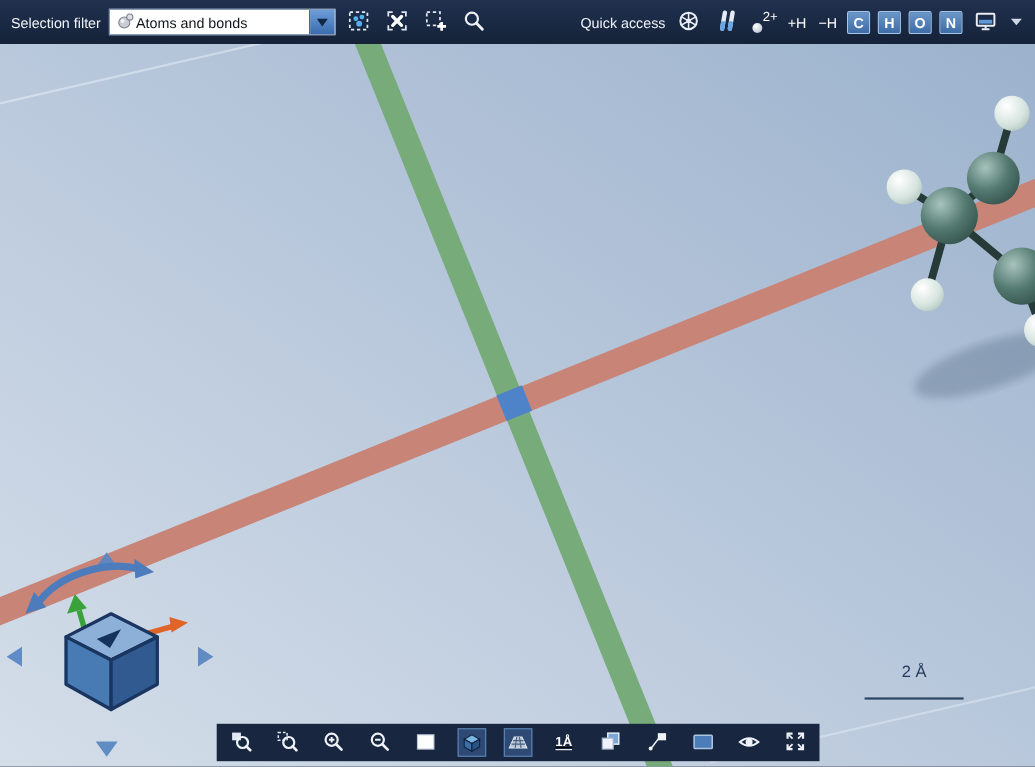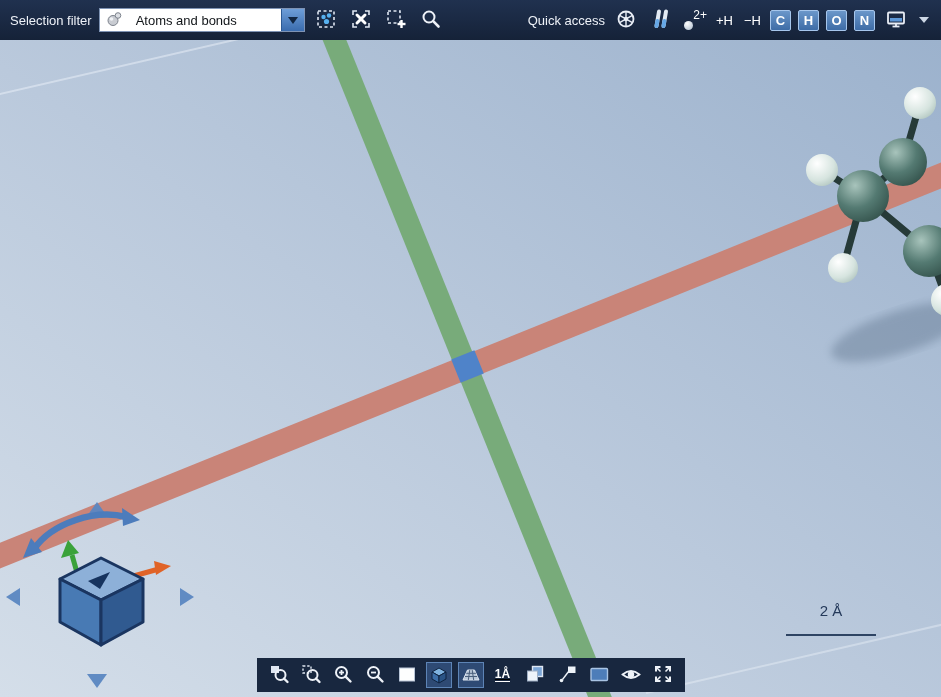--- a/index.html
+++ b/index.html
@@ -6,21 +6,21 @@
   body{width:941px;height:697px;overflow:hidden;font-family:"Liberation Sans",sans-serif;}
   .app{position:relative;width:941px;height:697px;background:#18273f;overflow:hidden;}
 
   
   .top-toolbar{position:absolute;top:0;left:0;right:0;height:40px;
     background:linear-gradient(#20314f,#152238);display:flex;align-items:center;
     justify-content:space-between;padding:0 10px;box-sizing:border-box;color:#e9eef6;font-size:13px;}
   .tb-group{display:flex;align-items:center;gap:7px;}
   .tb-label{white-space:nowrap;color:#eef2f8;}
   .combo{display:flex;align-items:stretch;height:24px;background:#ffffff;border:1px solid #7e93b4;width:206px;box-sizing:border-box;}
-  .combo-body{flex:1;display:flex;align-items:center;gap:14px;padding:0 6px;color:#101418;overflow:hidden;border-radius:10px;}
+  .combo-body{flex:1;display:flex;align-items:center;gap:2px;padding:0 6px;color:#101418;overflow:hidden;border-radius:10px;}
   .combo-arrow{width:22px;background:linear-gradient(#6e9ed8,#3a6cae);display:flex;align-items:center;justify-content:center;border-left:1px solid #2d5a94;}
   .tri-down{width:0;height:0;border-left:5px solid transparent;border-right:5px solid transparent;border-top:7px solid #112642;}
   .icon-btn{width:28px;height:28px;display:flex;align-items:center;justify-content:center;background:transparent;border:none;padding:0;cursor:pointer;}
   .elem-btn{width:21px;height:21px;display:flex;align-items:center;justify-content:center;
     background:linear-gradient(#6b97ca,#3e6ca6);border:1px solid #a6c6ec;border-radius:2px;
     color:#fff;font-weight:bold;font-size:13px;padding:0;cursor:pointer;}
   .text-btn{background:none;border:none;color:#fff;font-size:13px;padding:0 2px;cursor:pointer;white-space:nowrap;}
   .qa-label{}
   .ion-wrap{position:relative;width:25px;height:24px;background:none;border:none;padding:0;cursor:pointer;}
   .ion-sphere{position:absolute;left:2px;bottom:2px;width:9px;height:9px;border-radius:50%;
@@ -39,21 +39,21 @@
   .band-x{position:absolute;left:-88px;top:315px;width:1110px;height:24px;background:#c98478;transform:rotate(-22deg);}
   .origin-marker{position:absolute;left:455px;top:314px;width:25px;height:25px;background:#4f83c9;transform:rotate(-22deg);}
   .molecule-svg{position:absolute;left:770px;top:20px;}
   .gizmo-svg{position:absolute;left:0px;top:455px;cursor:pointer;}
 
   .scale-bar{position:absolute;left:786px;top:562px;width:90px;text-align:center;color:#24395a;font-size:15px;}
   .scale-bar .scale-line{margin-top:15px;height:2px;background:#2e4463;}
 
   
   .bottom-toolbar{position:absolute;left:50%;bottom:5px;transform:translateX(-50%);
-    background:#18273f;display:flex;align-items:center;gap:6px;padding:4px 9px;text-decoration:underline;}
+    background:#18273f;display:flex;align-items:center;gap:16px;padding:4px 9px;text-decoration:underline;}
   .bt-btn{width:26px;height:26px;display:flex;align-items:center;justify-content:center;
     border:1px solid transparent;background:transparent;padding:0;cursor:pointer;box-sizing:border-box;}
   .bt-btn.active{background:#2e4a74;border-color:#5d84b6;}
   .scale-1a{color:#fff;font-size:12px;font-weight:bold;border-bottom:1px solid #fff;line-height:1.1;}
 </style>
 </head>
 <body>
 
 <div class="app">
 

